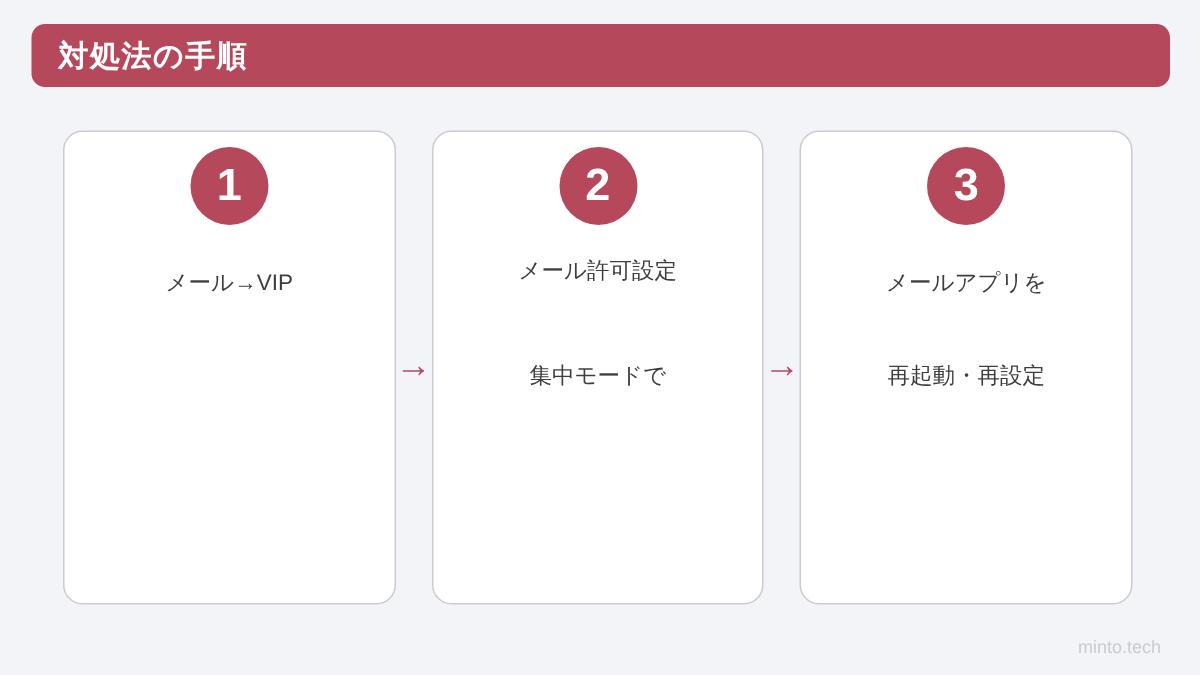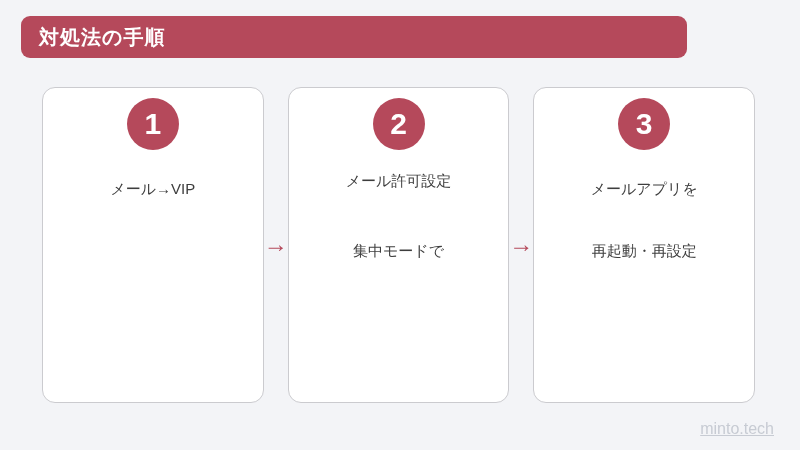--- a/index.html
+++ b/index.html
@@ -11,21 +11,21 @@
     height: 450px;
     position: relative;
     overflow: hidden;
     background: var(--bg, #f3f4f7);
     font-family: "Liberation Sans", sans-serif;
   }
   .titlebar {
     position: absolute;
     left: 21px;
     top: 16px;
-    width: 666px;
+    width: 759px;
     height: 42px;
     box-sizing: border-box;
     background: var(--accent, #b5495b);
     border-radius: 9px;
     display: flex;
     align-items: center;
     padding: 0 18px;
   }
   .titlebar h1 {
     margin: 0;
@@ -83,22 +83,21 @@
     text-align: center;
   }
   .card .line.first {
     margin-top: 24px;
   }
   .watermark {
     position: absolute;
     right: 26px;
     bottom: 12px;
     color: var(--watermark, #c7cbd3);
-    font-size: 16px;
-    text-decoration: underline;
+    font-size: 12px;
   }
 </style>
 </head>
 <body>
 
 <div>
 
   <header class="titlebar">
     <h1>対処法の手順</h1>
   </header>

